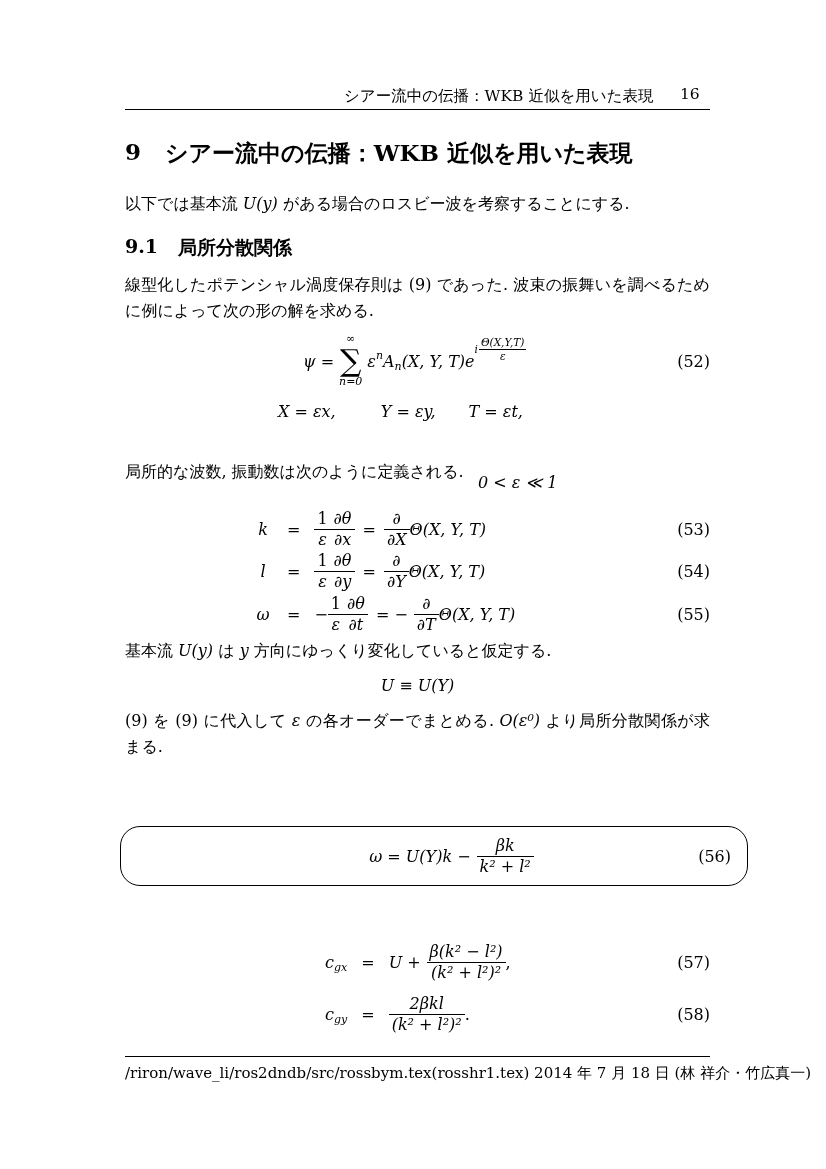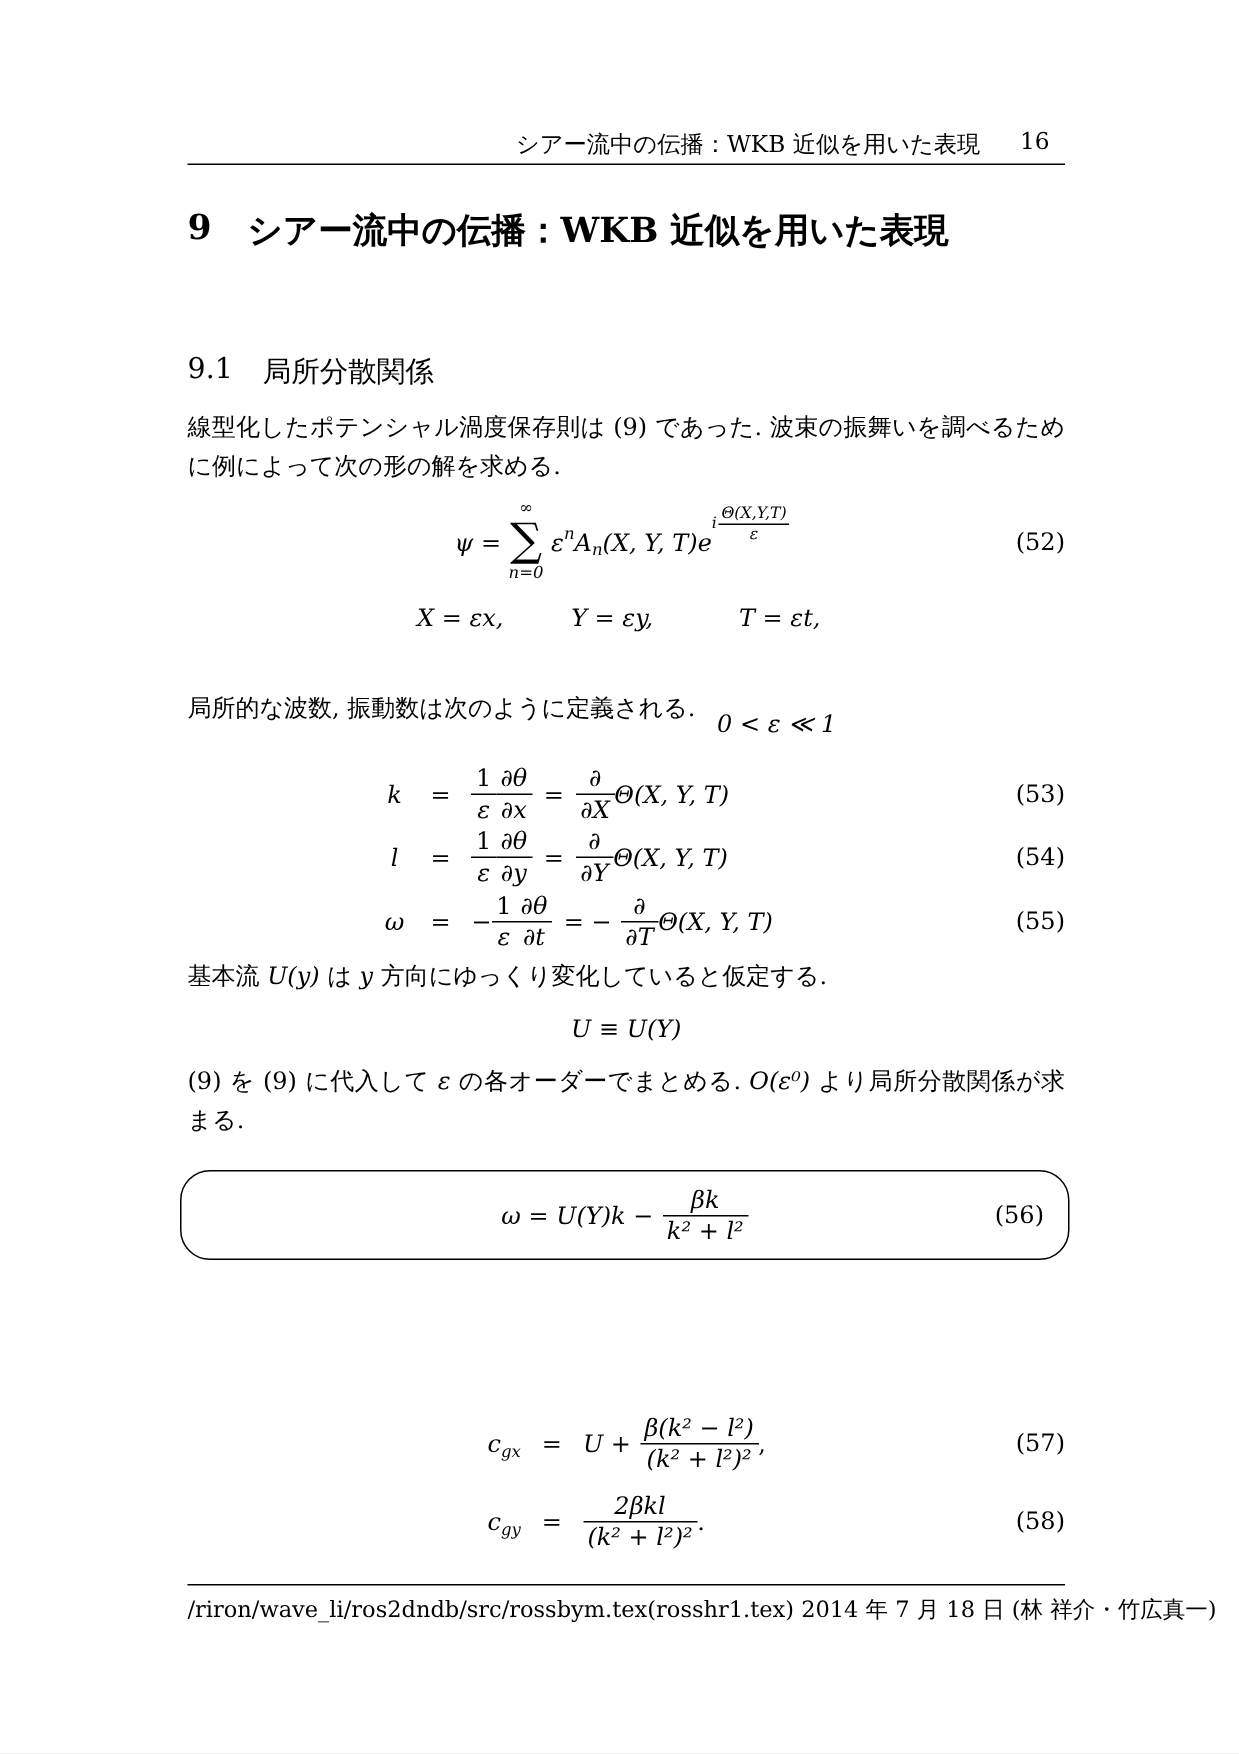--- a/index.html
+++ b/index.html
@@ -25,41 +25,44 @@
   .bigsum .sg{font-size:30px;font-style:normal;line-height:1.0;}
   .sp{font-size:11px;transform:translateY(-6px);display:inline-block;}
   .sb{font-size:11px;transform:translateY(5px);display:inline-block;}
   .supexp{display:inline-flex;align-items:center;transform:translateY(-12px);font-size:10.5px;}
   .sfrac{display:inline-block;text-align:center;line-height:1.2;margin-left:1px;font-style:italic;}
   .sfrac .fnum{display:block;border-bottom:1px solid #000000;padding:0 2px;}
   .sfrac .fden{display:block;}
   .gap8{margin-left:8px;} .gap14{margin-left:14px;} .gap6{margin-left:6px;}
   .lhscol{display:inline-block;width:20px;text-align:center;}
   .sect{font-size:23px;font-weight:bold;display:flex;}
-  .subsect{font-size:19px;font-weight:normal;display:flex;}
+  .subsect{font-size:19px;font-weight:bold;display:flex;}
   .boxed{
     border:1px solid #000;border-radius:20px;
     display:flex;align-items:center;justify-content:center;
   }
   .hdr{font-size:15.5px;white-space:nowrap;}
 </style>
 </head>
 <body>
 
 <div class="page">
 
   <span class="abs hdr" style="left:344px;top:86px;">シアー流中の伝播：WKB 近似を用いた表現</span>
   <span class="abs hdr b" style="left:680px;top:85px;">16</span>
   <div class="abs rule" style="left:125px;top:109px;width:585px;"></div>
 
   <div class="abs sect" style="left:125px;top:138px;">
     <span>9</span>
     <span style="margin-left:24px;">シアー流中の伝播：WKB 近似を用いた表現</span>
   </div>
 
+  <div class="abs para" style="left:125px;top:191px;">
+    <span>以下では基本流 </span><span class="it">U(y)</span><span> がある場合のロスビー波を考察することにする.</span>
+  </div>
 
   <div class="abs subsect" style="left:125px;top:235px;">
     <span>9.1</span>
     <span style="margin-left:20px;">局所分散関係</span>
   </div>
 
   <div class="abs para" style="left:125px;top:272px;">線型化したポテンシャル渦度保存則は (9) であった. 波束の振舞いを調べるために例によって次の形の解を求める.</div>
 
   <div class="abs eqrow" style="left:125px;top:330px;height:62px;">
     <span class="it" style="margin-left:178px;">ψ =</span>
@@ -79,21 +82,21 @@
         <span class="fnum">Θ(X,Y,T)</span>
         <span class="fden">ε</span>
       </span>
     </span>
     <span class="eqno">(52)</span>
   </div>
 
   <div class="abs it" style="left:278px;top:402px;">
     <span>X = εx,</span>
     <span style="margin-left:40px;">Y = εy,</span>
-    <span style="margin-left:52px;">T = εt,</span>
+    <span style="margin-left:28px;">T = εt,</span>
   </div>
   <div class="abs it" style="left:478px;top:429px;margin-top:44px;">0 &lt; ε ≪ 1</div>
 
   <div class="abs para" style="left:125px;top:459px;">局所的な波数, 振動数は次のように定義される.</div>
 
   <div class="abs eqrow" style="left:125px;top:506px;height:46px;">
     <span class="lhscol it" style="margin-left:128px;">k</span>
     <span class="gap14">=</span>
     <span class="frac gap14">
         <span class="fnum" style="font-style:normal;">1</span>
@@ -156,21 +159,21 @@
   <div class="abs para" style="left:125px;top:638px;">
     <span>基本流 </span><span class="it">U(y)</span><span> は </span><span class="it">y</span><span> 方向にゆっくり変化していると仮定する.</span>
   </div>
 
   <div class="abs it" style="left:125px;top:676px;width:585px;text-align:center;">U ≡ U(Y)</div>
 
   <div class="abs para" style="left:125px;top:708px;">
     <span>(9) を (9) に代入して </span><span class="it">ε</span><span> の各オーダーでまとめる. </span><span class="it">O(ε⁰)</span><span> より局所分散関係が求まる.</span>
   </div>
 
-  <div class="abs boxed" style="left:120px;top:780px;width:591px;height:58px;">
+  <div class="abs boxed" style="left:120px;top:826px;width:591px;height:58px;padding-left:35px;">
     <span class="it">ω = U(Y)k −</span>
     <span class="frac gap6">
         <span class="fnum">βk</span>
         <span class="fden">k² + l²</span>
       </span>
     <span class="eqno" style="right:16px;">(56)</span>
   </div>
 
 
   <div class="abs eqrow" style="left:125px;top:936px;height:52px;">

